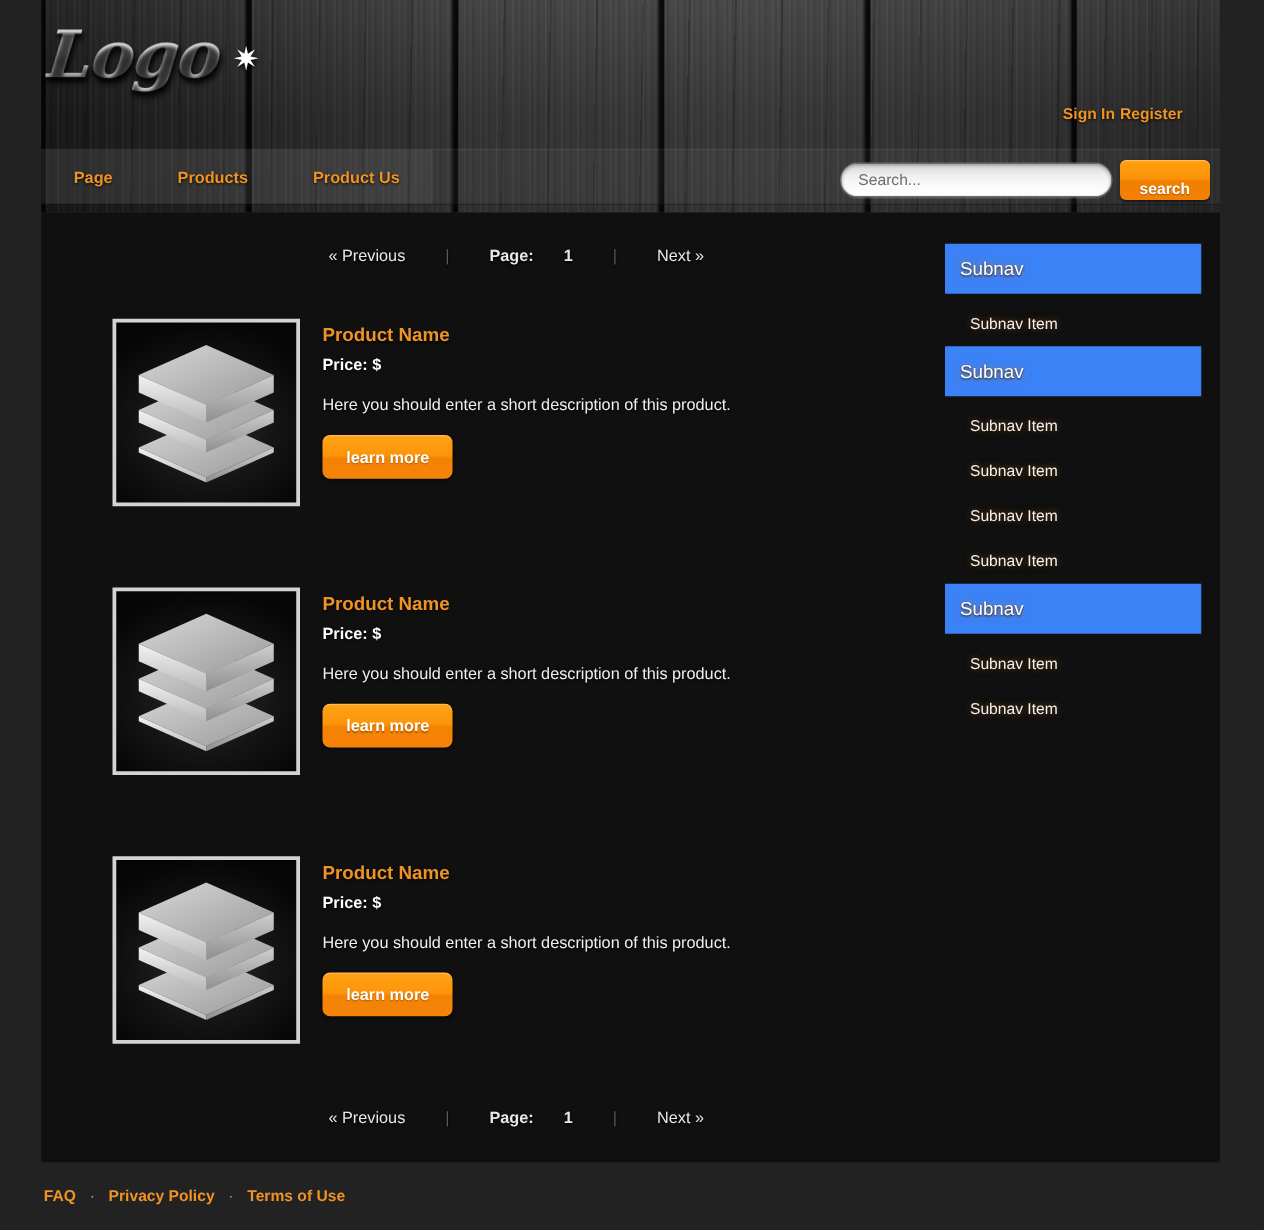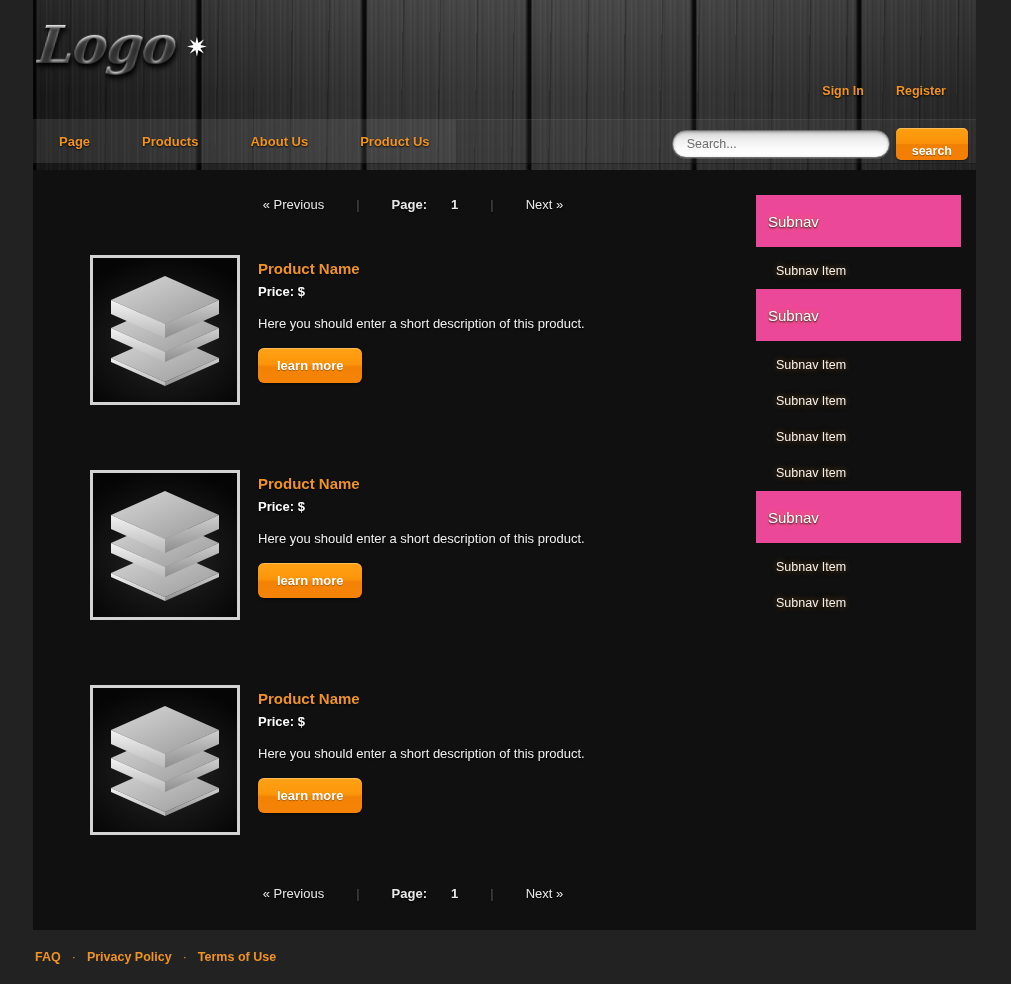--- a/index.html
+++ b/index.html
@@ -90,21 +90,21 @@
     line-height: 22px;
     text-align: center;
     filter: drop-shadow(1px 2px 2px rgba(0,0,0,0.8));
   }
 
   .account-links {
     position: absolute;
     right: 30px;
     top: 84px;
     display: flex;
-    gap: 32px;
+    gap: 4px;
   }
   .account-links a {
     color: #ef9325;
     font-size: 12.5px;
     font-weight: bold;
     text-decoration: none;
     text-shadow: 0 1px 2px rgba(0,0,0,0.9);
   }
 
   
@@ -289,25 +289,25 @@
   }
 
   
   .sidebar {
     position: absolute;
     left: 723px;
     top: 25px;
     width: 205px;
   }
   .subnav-header {
-    height: 52px;
+    height: 40px;
     display: flex;
     align-items: center;
     padding-left: 12px;
-    background: #ec4899;
+    background: #3b82f6;
     color: #ffffff;
     font-size: 15px;
     font-weight: normal;
     text-shadow: 0 0 6px rgba(240,147,37,0.55), 0 1px 2px rgba(0,0,0,0.9);
   }
   .subnav-item {
     display: block;
     padding: 11px 0 11px 20px;
     color: #f2f2f2;
     font-size: 12.5px;
@@ -357,23 +357,20 @@
       <a href="#">Register</a>
     </div>
 
     <div class="navbar">
       <ul class="nav-items">
         <li class="active">
           <a href="#">Page</a>
         </li>
         <li class="shaded">
           <a href="#">Products</a>
-        </li>
-        <li class="shaded">
-          <a href="#">About Us</a>
         </li>
         <li class="shaded">
           <a href="#">Product Us</a>
         </li>
       </ul>
 
       <div class="search-box">
         <input class="search-input" type="text" placeholder="Search..." style="">
         <button class="search-button">search</button>
       </div>

